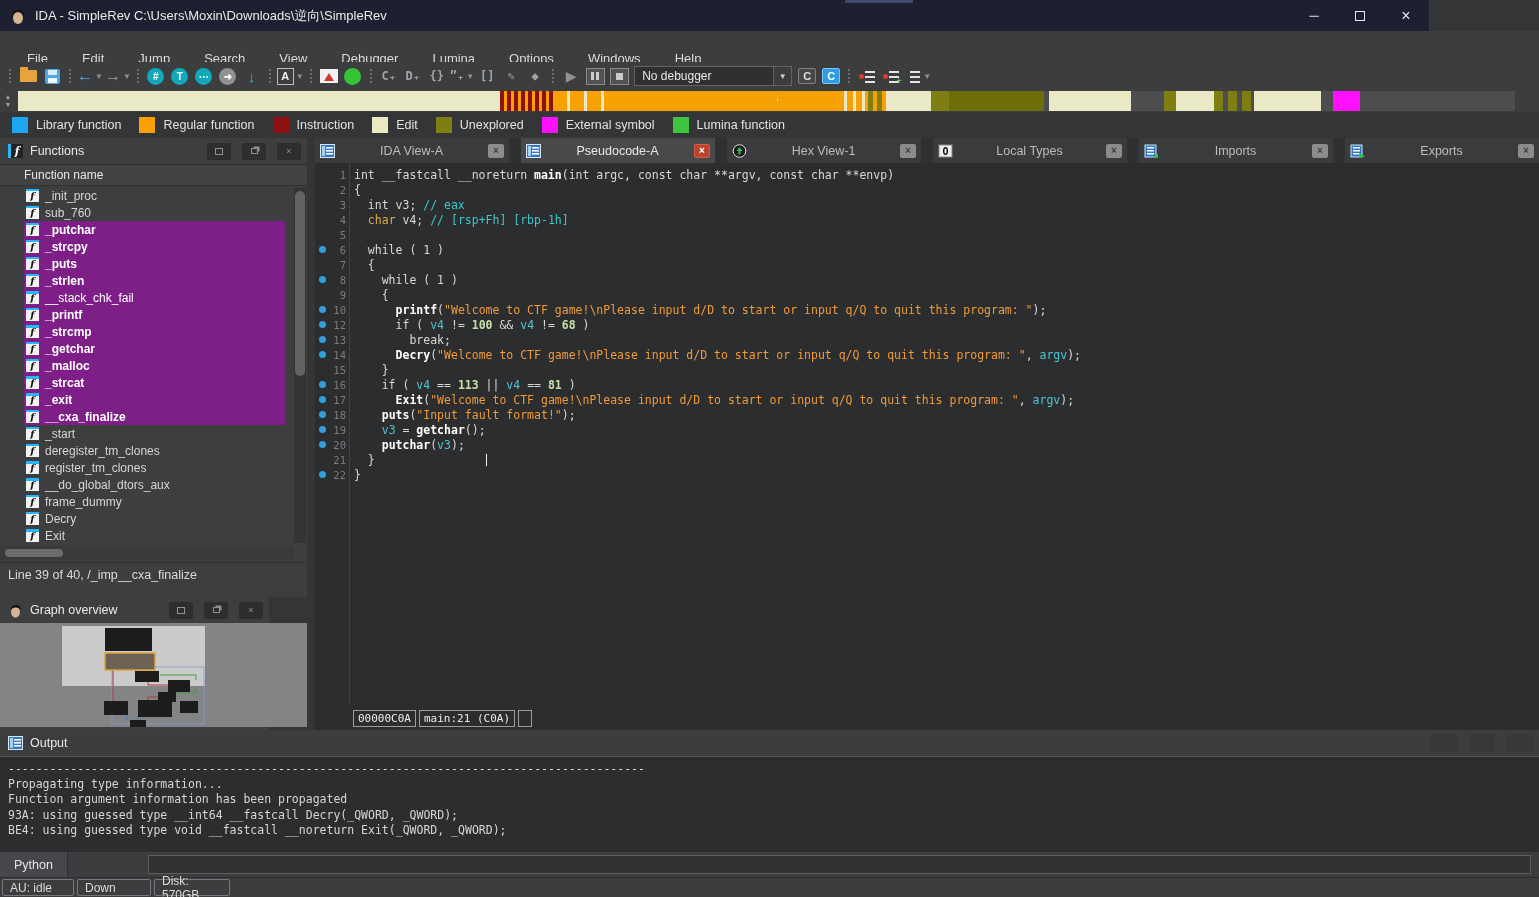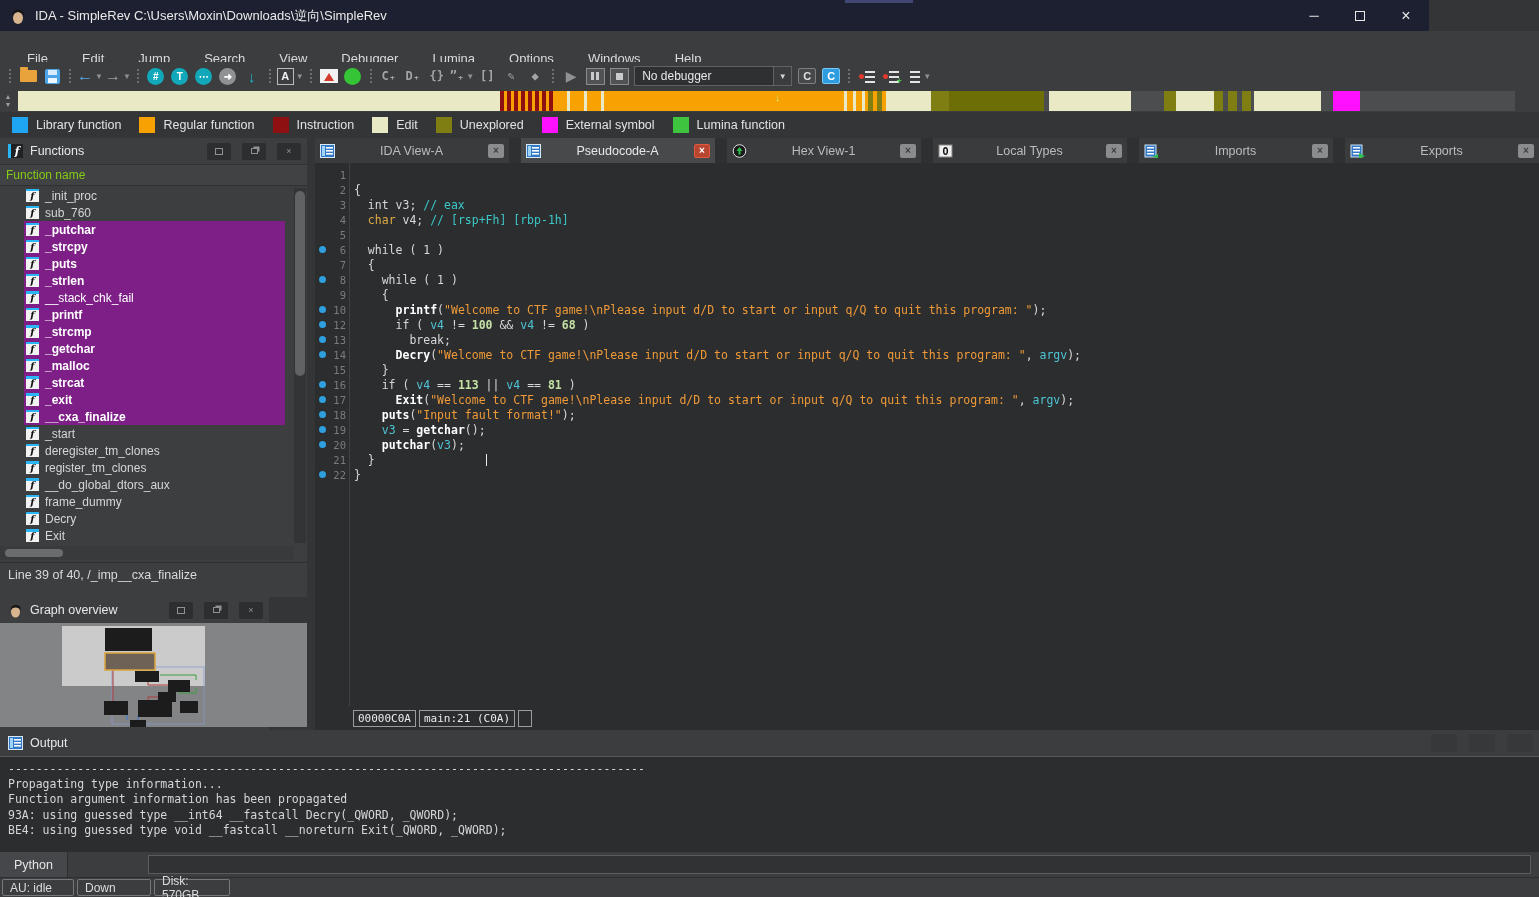--- a/index.html
+++ b/index.html
@@ -91,21 +91,21 @@
   .pbtn { width:24px; height:17px; background:#2c2e30; border-radius:2px; display:flex; align-items:center; justify-content:center; margin-left:4px; color:#8f9193; font-size:9px; }
   .pbtn .rsq { width:8px; height:7px; border:1px solid #8f9193; }
   .pbtn .csq { width:7px; height:6px; border:1px solid #8f9193; box-shadow:2px -2px 0 -0.5px #8f9193; }
   .panelico { width:15px; height:14px; background:#1f2123; border-left:3px solid #29b6f6; color:#fff;
               font-family:"DejaVu Serif", serif; font-style:italic; font-weight:bold; font-size:11px;
               display:flex; align-items:center; justify-content:center; }
 
   
   #funcpanel { left:0; top:138px; width:307px; height:459px; background:#3c3e40; }
   #func-colheader { height:22px; background:#404244; border-bottom:1px solid #2e3032; border-top:1px solid #2e3032;
-                    display:flex; align-items:center; padding-left:6px; font-size:12px; color:#84cc16; }
+                    display:flex; align-items:center; padding-left:24px; font-size:12px; color:#e5e5e5; }
   #funclist { position:absolute; left:0; top:49px; width:294px; height:357px; overflow:hidden; }
   .frow { height:17px; display:flex; align-items:center; padding-left:24px; }
   .frow-bar { height:17px; width:261px; display:flex; align-items:center; gap:6px; padding-left:2px; }
   .frow-bar.hl { background:#7d1f87; }
   .ficon { width:13px; height:13px; flex:0 0 13px; background:linear-gradient(#29b6f6 0 2.5px, #f2f2f2 2.5px);
            color:#111; font-family:"DejaVu Serif", serif; font-style:italic; font-weight:bold; font-size:10px;
            display:flex; align-items:center; justify-content:center; }
   .fname { font-size:12px; color:#d6d6d6; white-space:nowrap; }
   .frow-bar.hl .fname { color:#fff; }
   .frow-bar.hl.bold .fname { font-weight:bold; }
@@ -646,20 +646,21 @@
       <span class="tclose">×</span>
     </div>
   </div>
 
 <div id="codearea" class="abs">
   <div id="gutterline"></div>
   <div id="codelines">
       <div class="cl">
         <span class="dotc"></span>
         <span class="ln">1</span>
+        <span class="ct"><span class="d">int __fastcall __noreturn </span><span class="f">main</span><span class="d">(int argc, const char **argv, const char **envp)</span></span>
       </div>
       <div class="cl">
         <span class="dotc"></span>
         <span class="ln">2</span>
         <span class="ct"><span class="d">{</span></span>
       </div>
       <div class="cl">
         <span class="dotc"></span>
         <span class="ln">3</span>
         <span class="ct"><span class="d">  int v3; </span><span class="c">// eax</span></span>

